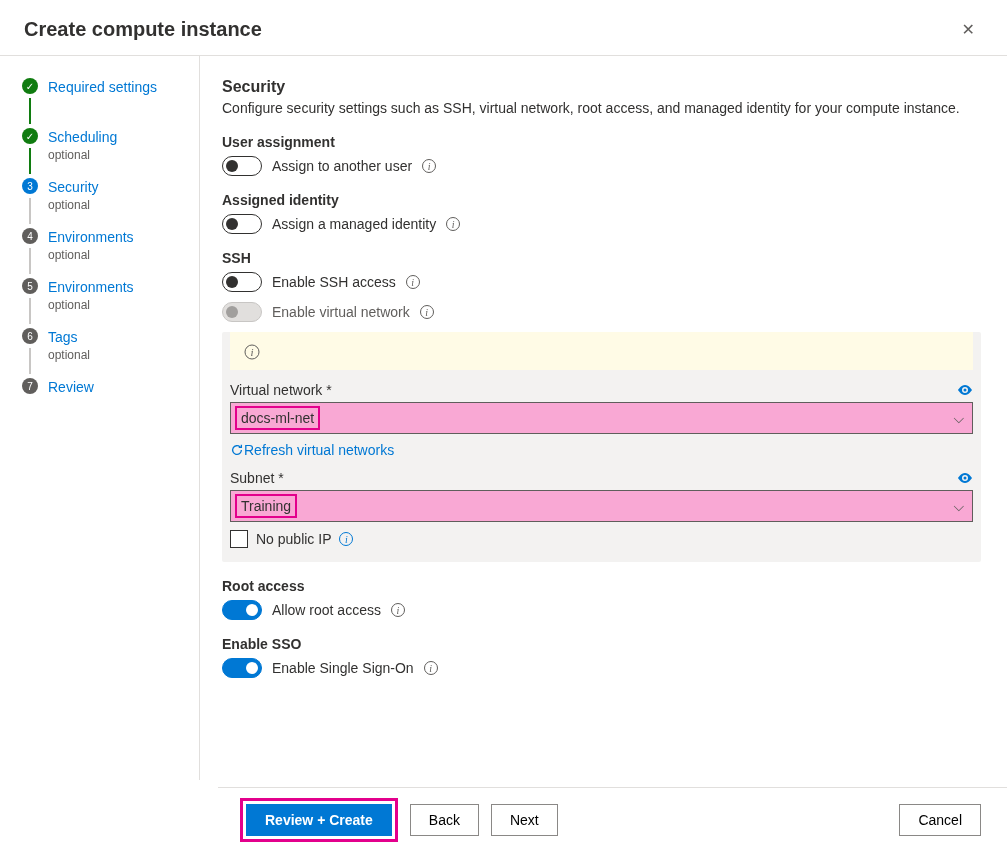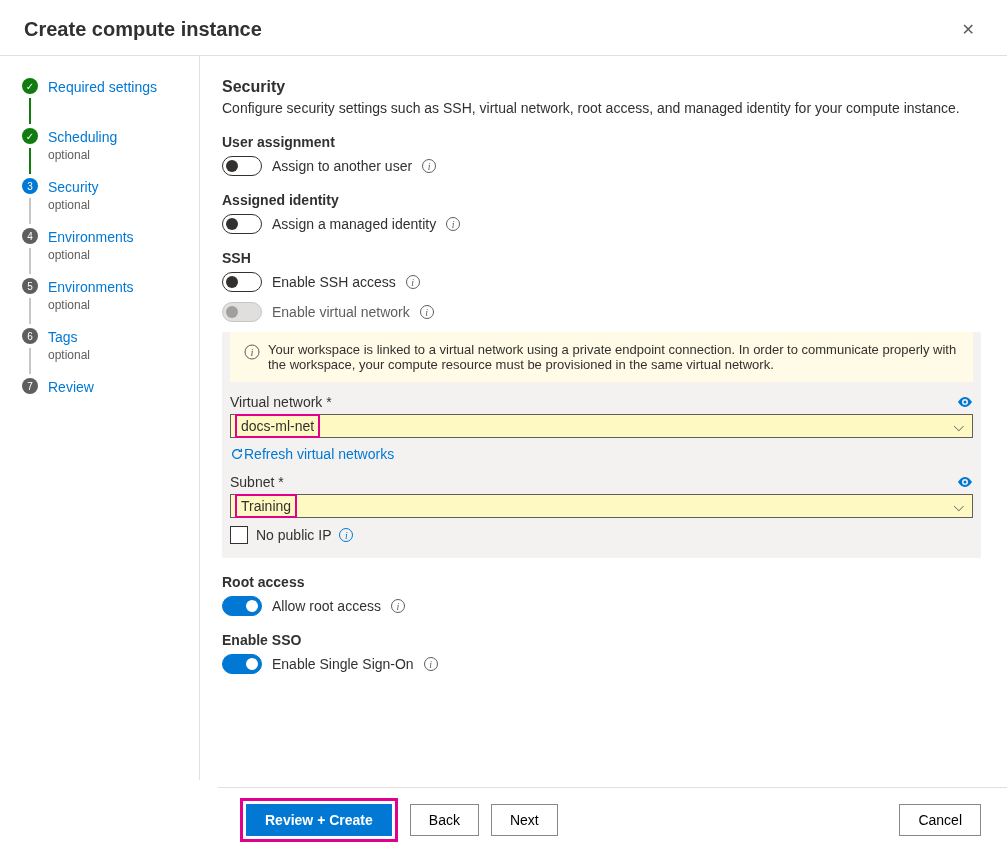--- a/index.html
+++ b/index.html
@@ -175,23 +175,23 @@
   .field-label-row {
     display: flex;
     justify-content: space-between;
     align-items: center;
     margin: 6px 0 4px 0;
   }
   .field-label { font-weight: 400; }
   .eye-icon { color: #0078d4; width: 16px; height: 16px; }
   .combo {
     width: 100%;
-    height: 24px;
+    height: 32px;
     border: 1px solid #605e5c;
-    background: #fef9c3;
+    background: #f9a8d4;
     display: flex;
     align-items: center;
     padding: 0 8px;
     justify-content: space-between;
     cursor: pointer;
   }
   .combo .val-highlight {
     border: 2px solid #e3008c;
     padding: 2px 4px;
     margin: -2px 0 -2px -4px;
@@ -379,21 +379,20 @@
       <span style="color:#605e5c">Enable virtual network</span>
       <span class="info-icon">i</span>
     </div>
 
     <div class="vnet-box">
       <div class="info-banner">
         <svg width="16" height="16" viewBox="0 0 16 16">
             <circle cx="8" cy="8" r="7" fill="none" stroke="#605e5c" stroke-width="1"></circle>
             <text x="8" y="12" text-anchor="middle" font-size="11" font-family="Georgia" font-style="italic" fill="#605e5c">i</text>
           </svg>
-        <span>Your workspace is linked to a virtual network using a private endpoint connection. In order to communicate properly with the workspace, your compute resource must be provisioned in the same virtual network.</span>
       </div>
       <div class="vnet-inner">
         <div class="field-label-row">
           <span class="field-label">Virtual network *</span>
           <svg class="eye-icon" viewBox="0 0 16 16">
               <path fill="#0078d4" d="M8 3C4 3 1 8 1 8s3 5 7 5 7-5 7-5-3-5-7-5zm0 8a3 3 0 110-6 3 3 0 010 6zm0-4.5a1.5 1.5 0 100 3 1.5 1.5 0 000-3z"></path>
             </svg>
         </div>
         <div class="combo">
           <span class="val-highlight"><span>docs-ml-net</span></span>

